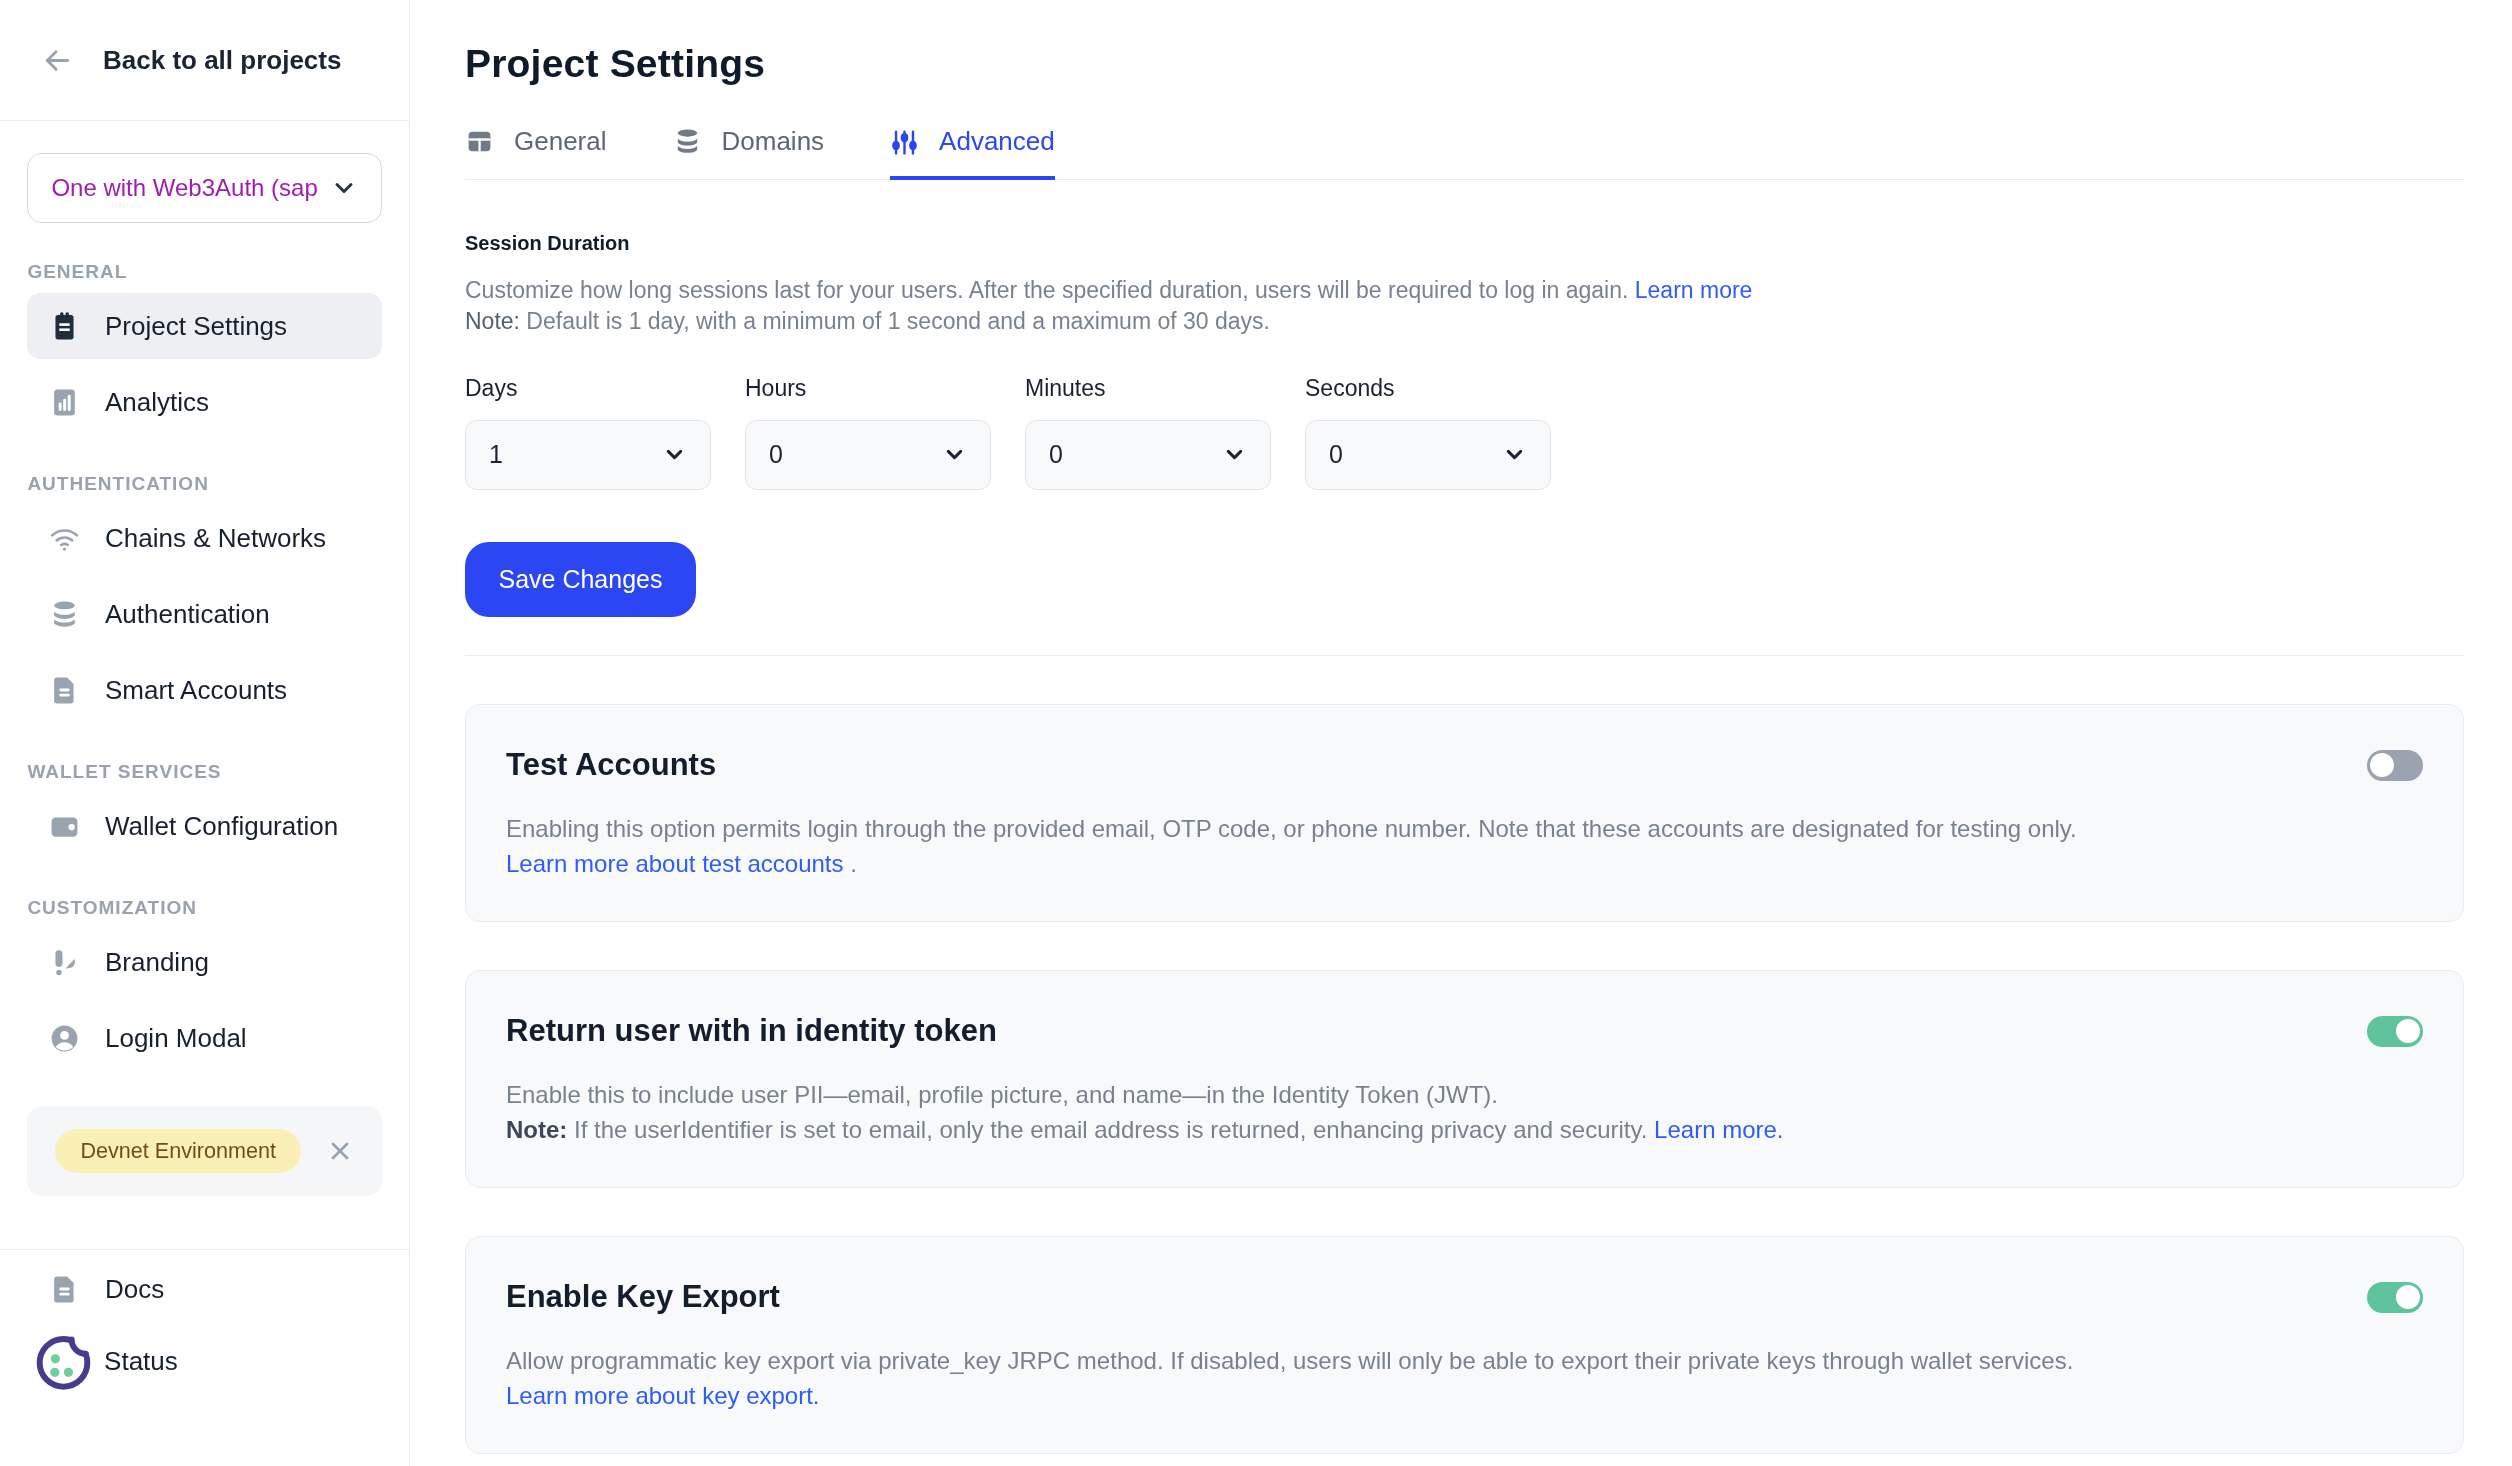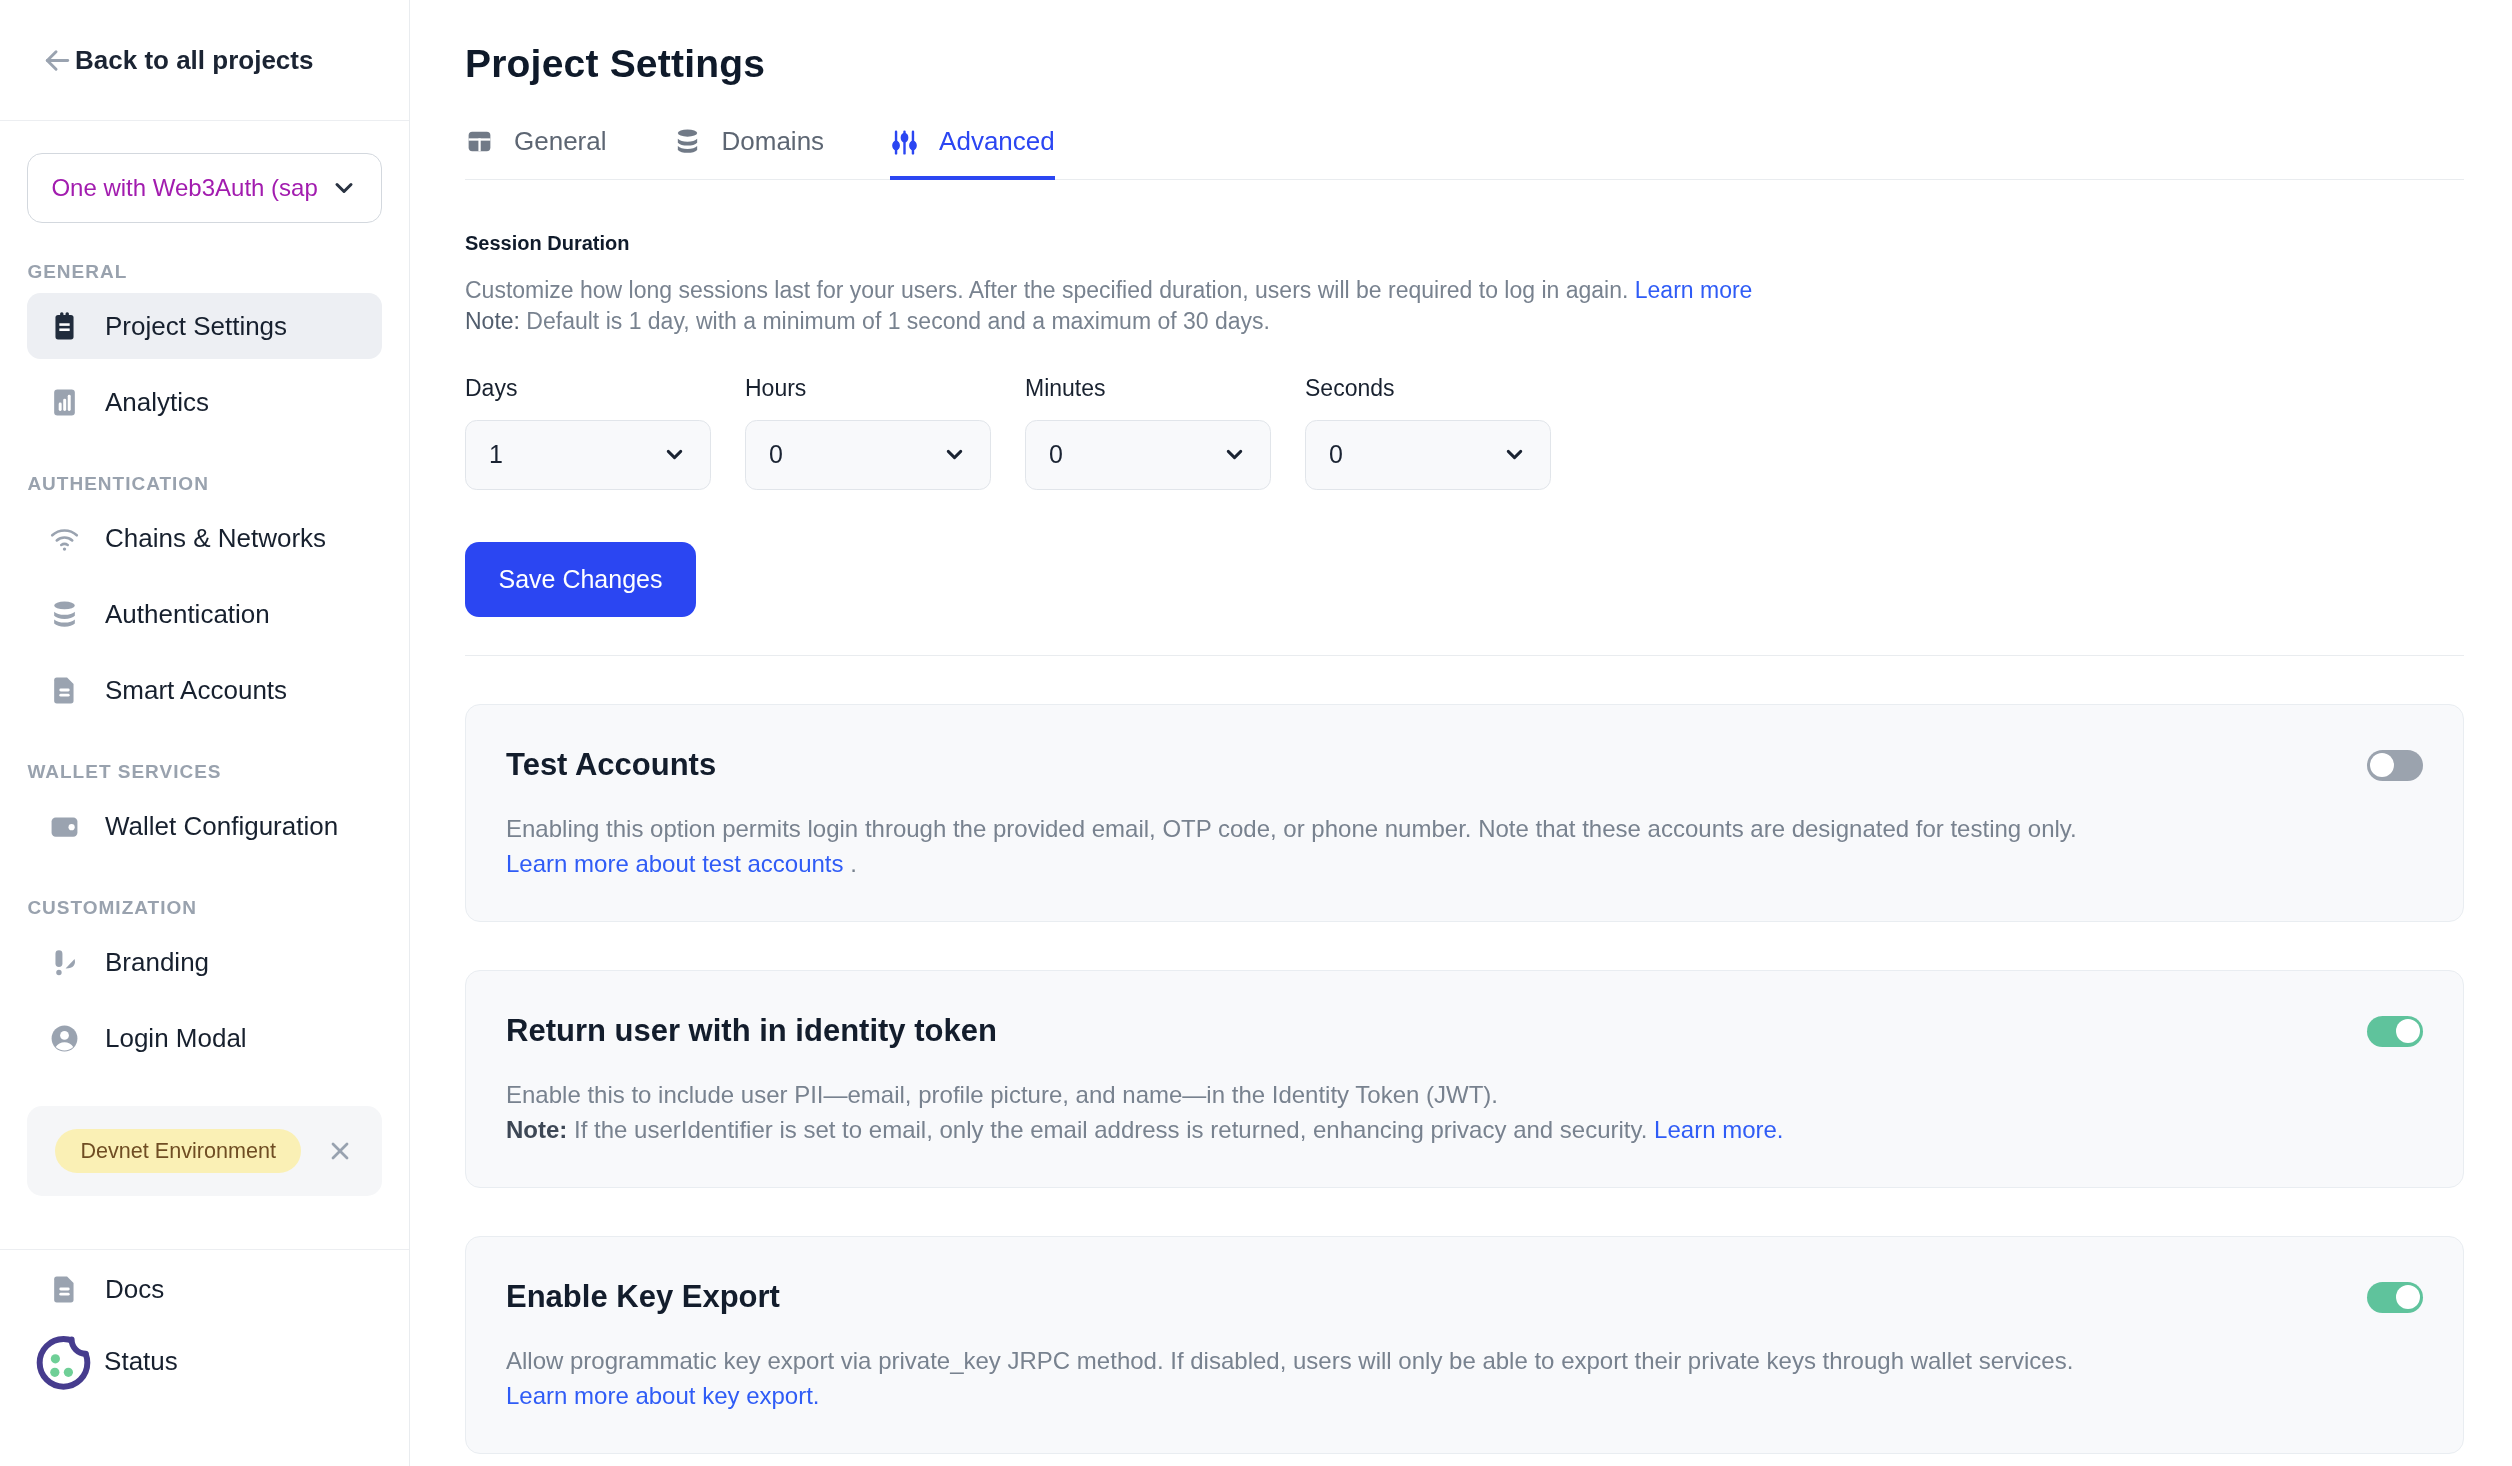--- a/index.html
+++ b/index.html
@@ -2,21 +2,21 @@
 <html style="font-size:13.3px"><head>
 <meta charset="utf-8">
 <style>
   * { box-sizing: border-box; margin: 0; padding: 0; }
   html, body { width: 2512px; height: 1466px; overflow: hidden; background: #fff;
     font-family: "Liberation Sans", sans-serif; color: #131c2b; }
 
   
   .sidebar { position: absolute; left: 0; top: 0; width: 410px; height: 1466px;
     border-right: 1.7px solid #e9ecef; background: #fff; }
-  .side-top { height: 121px; display: flex; align-items: center; 
+  .side-top { height: 121px; display: flex; align-items: center; gap: 28px;
     padding: 0 30px 0 40px; border-bottom: 1.7px solid #eceef1;
     font-size: 26px; font-weight: 600; color: #1b2433; }
   .side-top .arr { width: 35px; height: 35px; color: #9aa3b0; flex: 0 0 auto; }
 
   .proj-select { margin: 32px 27.4px 0; height: 70px; border: 1.7px solid #d3d8de;
     border-radius: 15px; background: #fff; display: flex; align-items: center;
     justify-content: space-between; padding: 0 23px; cursor: pointer; }
   .proj-select .val { font-size: 24px; font-weight: 500; color: #a21caf;
     white-space: nowrap; overflow: hidden; width: 282px; }
   .proj-select .chev { width: 28px; height: 28px; color: #2a3342; flex: 0 0 auto; }
@@ -64,21 +64,21 @@
 
   .fields { margin-top: 38px; display: flex; gap: 34px; }
   .field { width: 246px; }
   .field-label { font-size: 23px; font-weight: 500; color: #18212f; }
   .select { margin-top: 18.3px; height: 70px; background: #f8f9fb; border: 1.7px solid #e1e5ea;
     border-radius: 11.6px; display: flex; align-items: center; justify-content: space-between;
     padding: 0 23px; font-size: 25px; color: #1a2332; cursor: pointer; }
   .select .chev { width: 25px; height: 25px; color: #1a2332; }
 
   .save-btn { margin-top: 52px; width: 231px; height: 75px; background: #2b46f2;
-    border: none; border-radius: 14px; color: #fff; font-size: 25px; font-weight: 500;
+    border: none; border-radius: 24px; color: #fff; font-size: 25px; font-weight: 500;
     font-family: "Liberation Sans", sans-serif; cursor: pointer; }
 
   .main-rule { margin-top: 38px; border-top: 1.7px solid #e9ecef; }
 
   .card { margin-top: 48px; background: #f8f9fb; border: 1.7px solid #e9edf1;
     border-radius: 15px; padding: 42px 40px 40px; position: relative; }
   .card-title { font-size: 31px; font-weight: 700; color: #131d2c; }
   .card-desc { margin-top: 28px; font-size: 24px; line-height: 35px; color: #78828f;
     max-width: 1628px; }
   .card-desc .note-b { font-weight: 700; color: #3d4755; }

